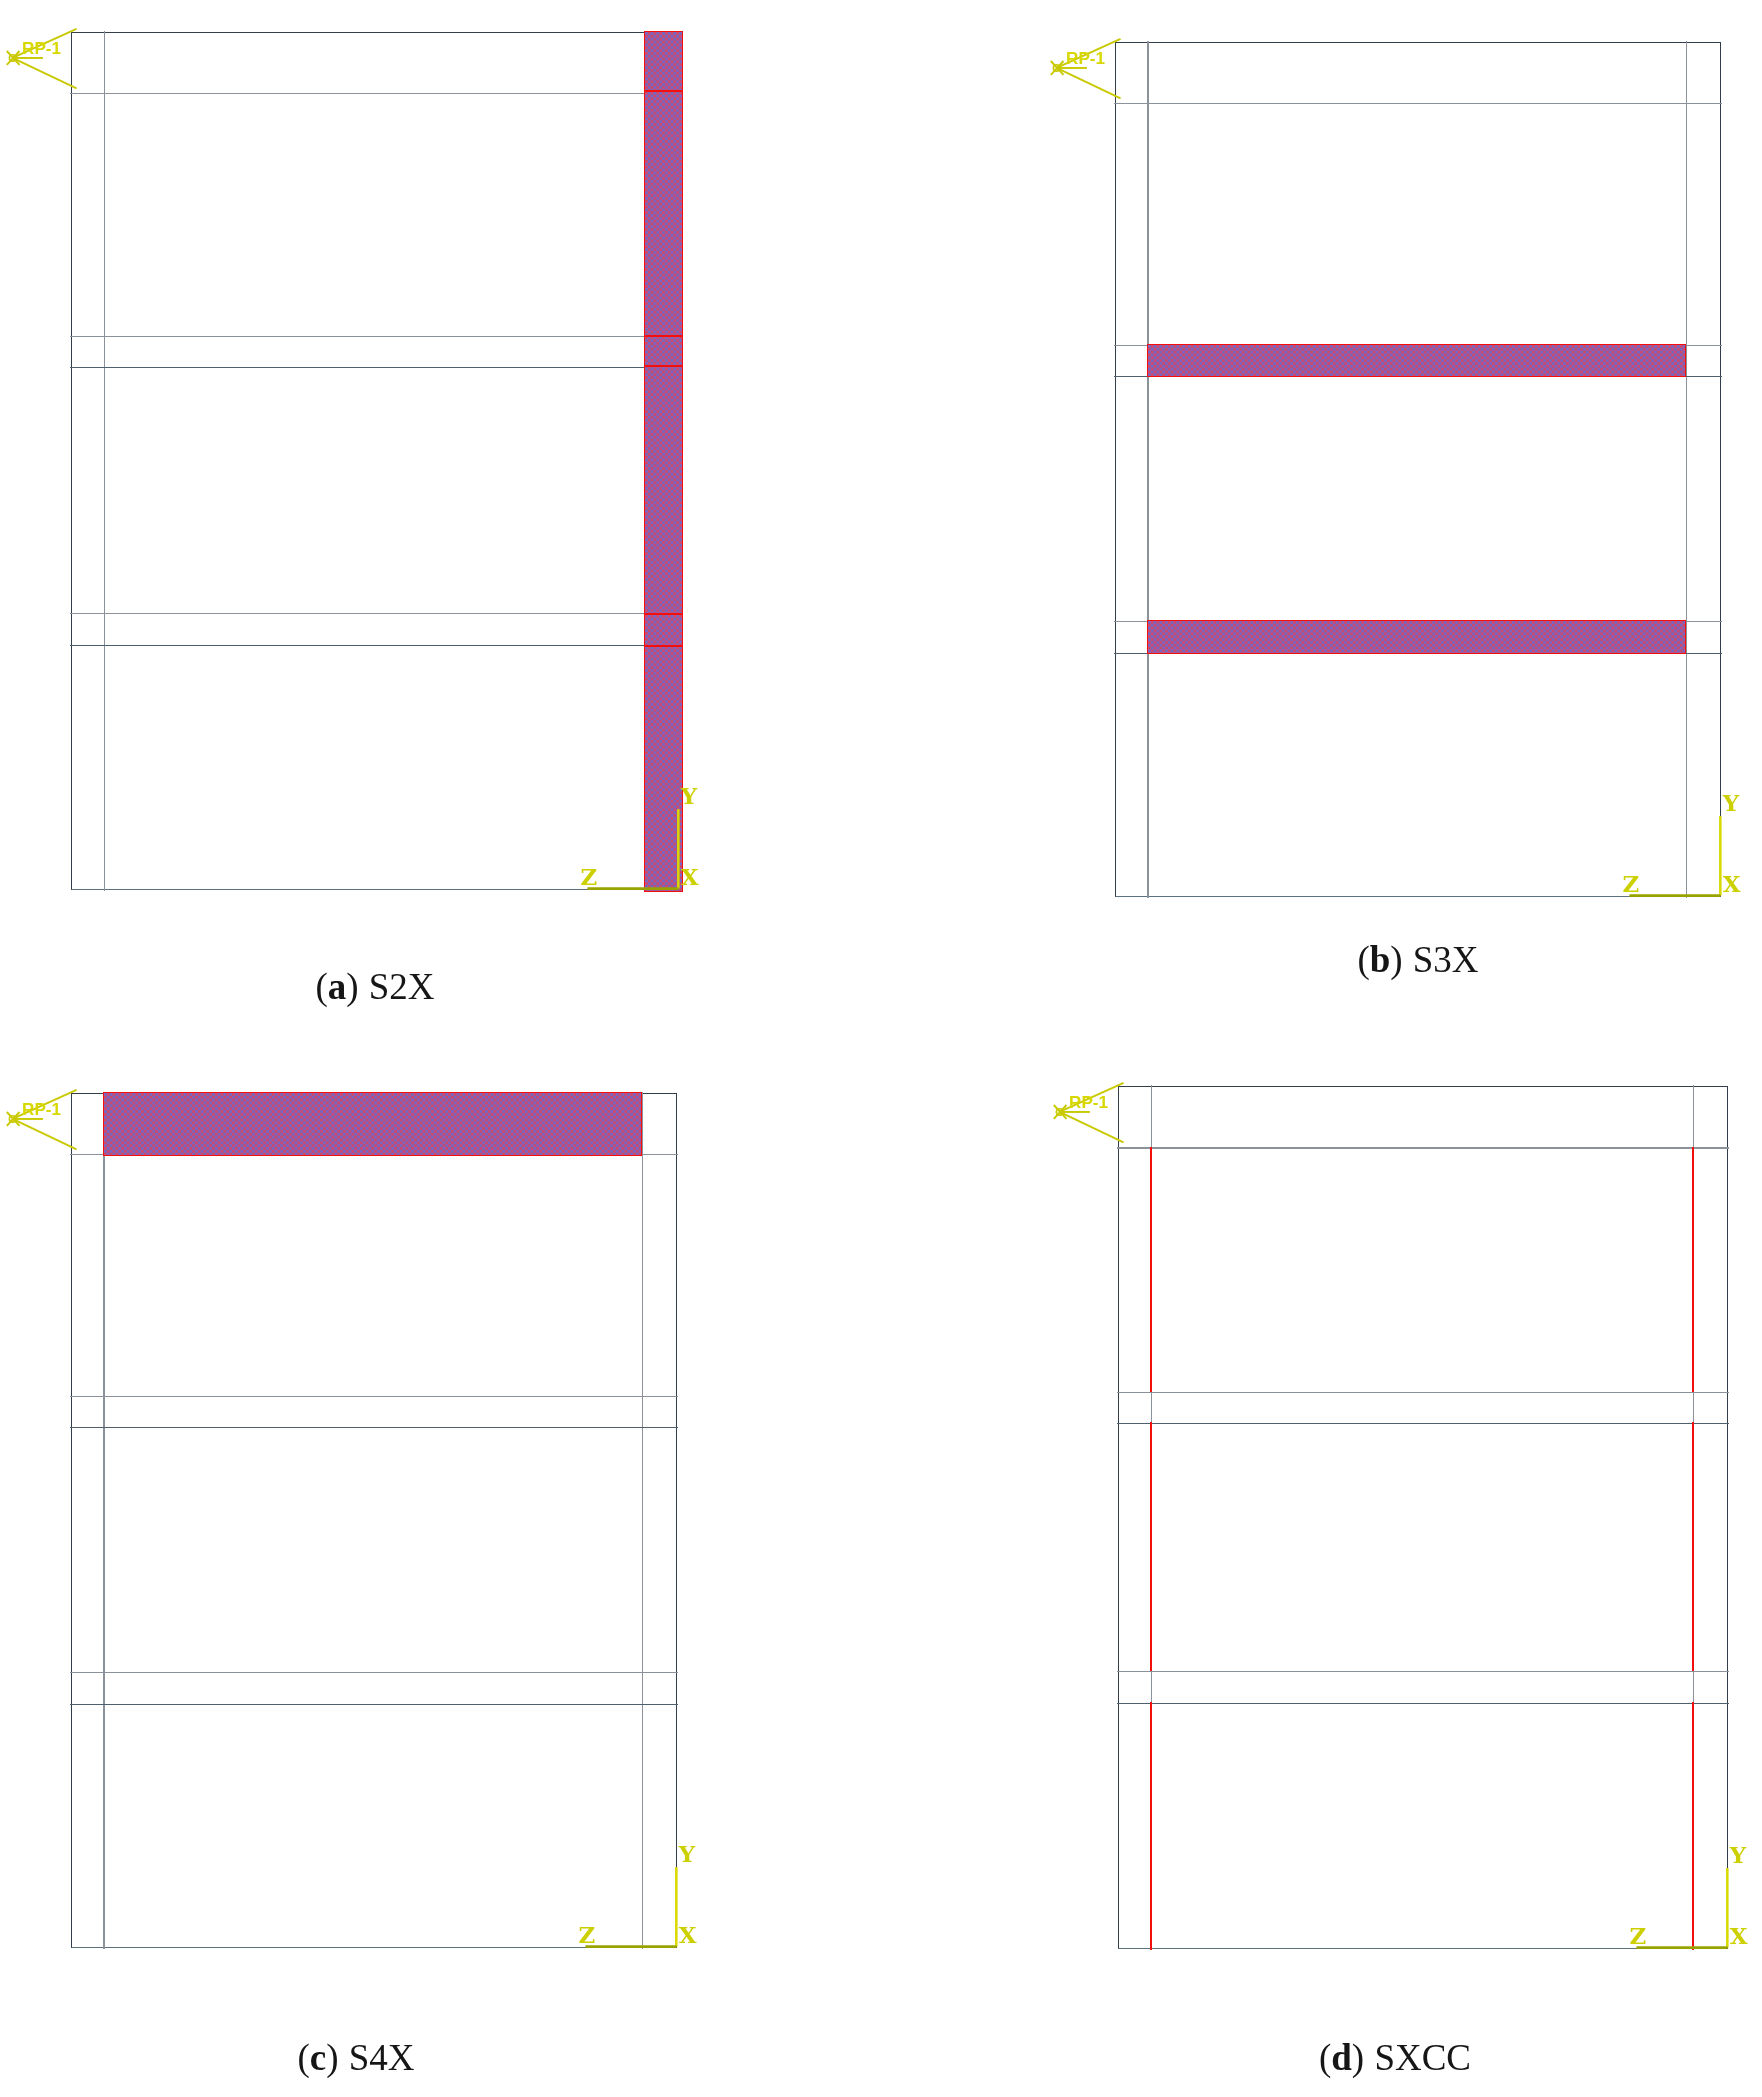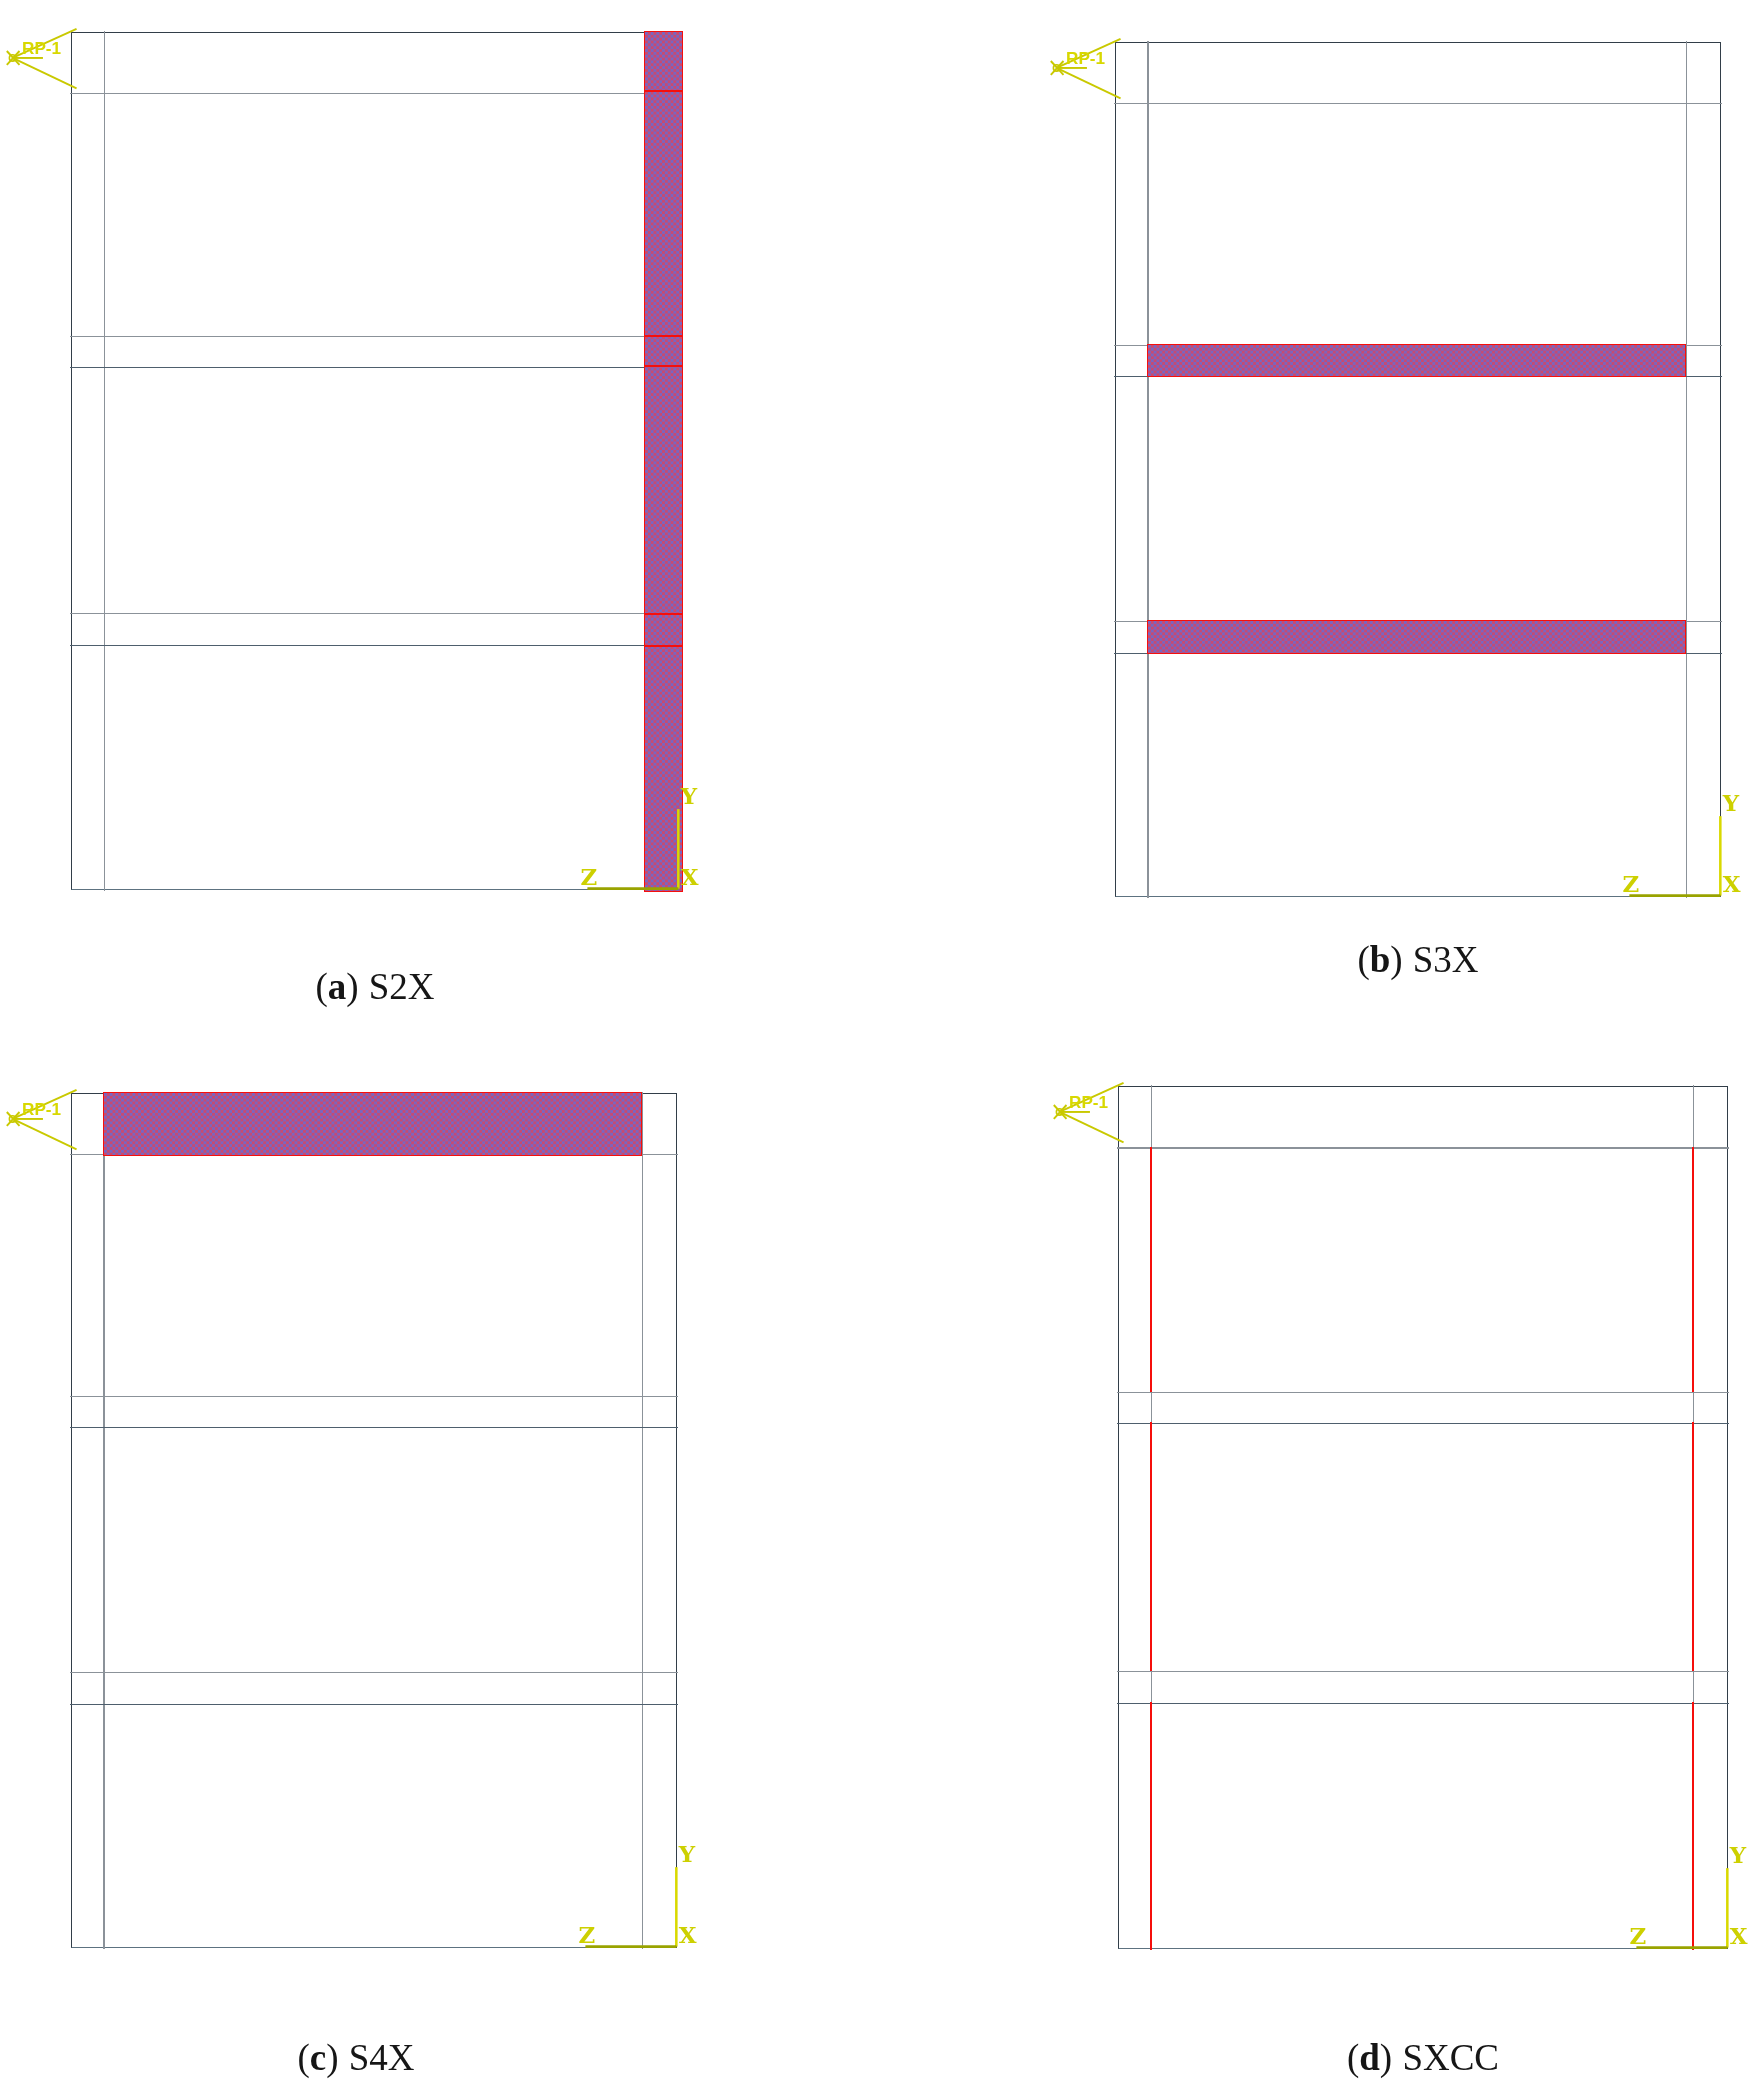--- a/index.html
+++ b/index.html
@@ -68,21 +68,21 @@
   .cap-name{margin-left:10.2px;}
 
   
   #panel-a{left:71px;top:32px;width:608px;height:858px;}
   #panel-b{left:1115px;top:42px;width:606px;height:855px;}
   #panel-c{left:71px;top:1093px;width:606px;height:855px;}
   #panel-d{left:1118px;top:1086px;width:610px;height:863px;}
   #cap-a{left:71px;top:965px;width:608px;}
   #cap-b{left:1115px;top:938px;width:606px;}
   #cap-c{left:53px;top:2036px;width:606px;}
-  #cap-d{left:1118px;top:2036px;width:610px;}
+  #cap-d{left:1090px;top:2036px;width:610px;}
 </style>
 </head>
 <body>
 
 <div class="panel" id="panel-a">
   <div class="frame">
     <div class="vline vl-inner-left"></div>
     <div class="vline vl-inner-right"></div>
     <div class="hline hl-roof"></div>
     <div class="band band-1"></div>

